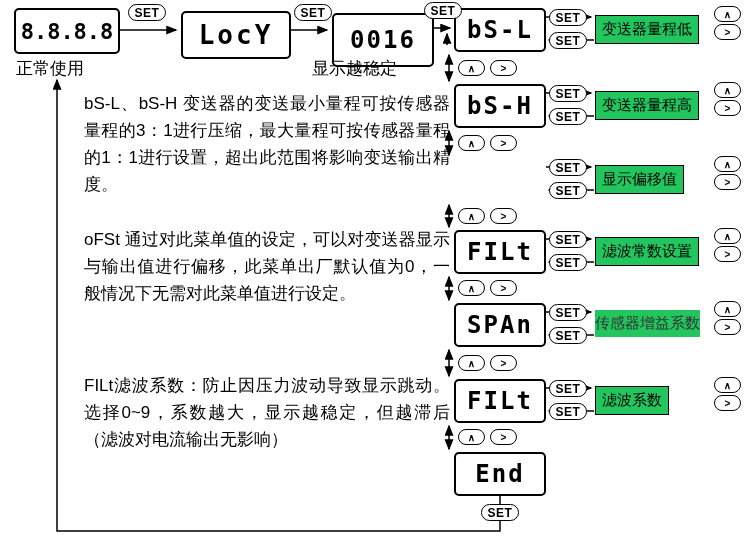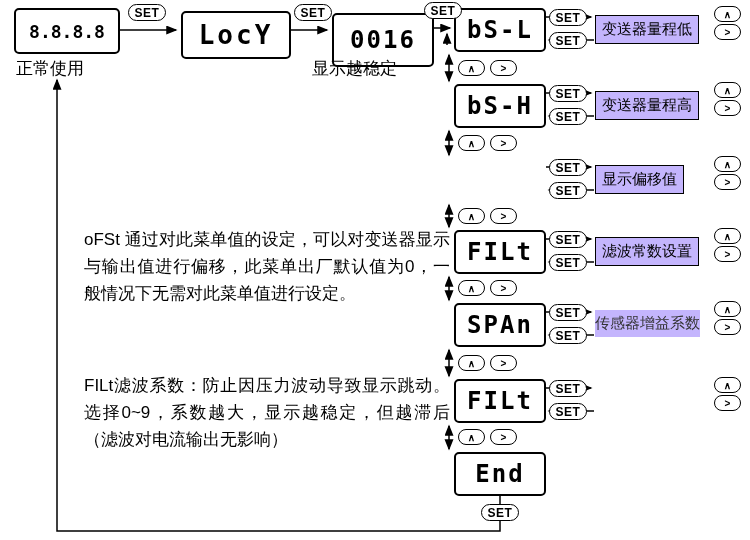--- a/index.html
+++ b/index.html
@@ -6,21 +6,21 @@
   .canvas{position:relative;width:750px;height:540px;background:#fff;overflow:hidden;
           font-family:"Liberation Sans",sans-serif;color:#000;}
   svg.wires{position:absolute;left:0;top:0;pointer-events:none;}
   .disp{position:absolute;width:92px;height:44px;border:2px solid #000;border-radius:5px;
         background:#fff;display:flex;align-items:center;justify-content:center;box-sizing:border-box;}
   .seg{font-family:"DejaVu Sans Mono",monospace;font-weight:bold;font-size:24px;letter-spacing:2px;white-space:nowrap;}
   .pill{position:absolute;border:1.5px solid #000;border-radius:10px;background:#fff;
         display:flex;align-items:center;justify-content:center;font-weight:bold;box-sizing:border-box;}
   .set{width:38px;height:17px;font-size:12px;letter-spacing:0.5px;}
   .mini{width:27px;height:16px;font-size:10px;}
-  .mlabel{position:absolute;border:1.6px solid #000;background:#c4b5fd;padding:4px 6px;
+  .mlabel{position:absolute;border:1.6px solid #000;background:#22c55e;padding:4px 6px;
           font-size:15px;white-space:nowrap;}
   .mlabel.noborder{border:none;color:#333;padding:4px 0;}
   .cap{position:absolute;font-size:17px;white-space:nowrap;}
   .note{position:absolute;width:366px;font-size:17px;line-height:27px;text-align:justify;}
 </style>
 </head>
 <body>
 
 <div class="canvas">
 
@@ -51,39 +51,40 @@
       <path d="M594,262 H549" marker-end="url(#ah)"></path>
       <path d="M546,312 H591" marker-end="url(#ah)"></path>
       <path d="M594,335 H549" marker-end="url(#ah)"></path>
       <path d="M546,388 H591" marker-end="url(#ah)"></path>
       <path d="M594,411 H549" marker-end="url(#ah)"></path>
       <path d="M500,496 V531 H57 V80" marker-end="url(#ah)"></path>
     </g>
   </svg>
 
   <div class="disp" style="left:14px;top:8px;width:106px;height:46px">
-    <span class="seg" style="font-size:18px;letter-spacing:0">8.8.8.8</span>
+    <span class="seg" style="font-size:22px;letter-spacing:0">8.8.8.8</span>
   </div>
   <div class="cap" style="left:16px;top:57px">正常使用</div>
 
   <div class="pill set" style="left:128px;top:4px">SET</div>
 
   <div class="disp" style="left:181px;top:11px;width:110px;height:48px">
     <span class="seg" style="font-size:26px;letter-spacing:3px">LocY</span>
   </div>
 
   <div class="pill set" style="left:294px;top:4px">SET</div>
 
   <div class="disp" style="left:332px;top:13px;width:102px;height:54px">
     <span class="seg">0016</span>
   </div>
   <div class="cap" style="left:312px;top:57px">显示越稳定</div>
 
   <div class="pill set" style="left:424px;top:2px;z-index:3">SET</div>
 
+  <div class="note" style="left:84px;top:90px">bS-L、bS-H  变送器的变送最小量程可按传感器量程的3：1进行压缩，最大量程可按传感器量程的1：1进行设置，超出此范围将影响变送输出精度。</div>
   <div class="note" style="left:84px;top:226px">oFSt  通过对此菜单值的设定，可以对变送器显示与输出值进行偏移，此菜单出厂默认值为0，一般情况下无需对此菜单值进行设定。</div>
   <div class="note" style="left:84px;top:372px">FILt滤波系数：防止因压力波动导致显示跳动。选择0~9，系数越大，显示越稳定，但越滞后（滤波对电流输出无影响）</div>
 
   <div class="disp" style="left:454px;top:8px">
     <span class="seg">bS-L</span>
   </div>
   <div class="pill set" style="left:549px;top:9px">SET</div>
   <div class="pill set" style="left:549px;top:32px">SET</div>
   <div class="mlabel" style="left:595px;top:15px">变送器量程低</div>
   <div class="pill mini" style="left:714px;top:6px">∧</div>
@@ -135,20 +136,21 @@
   <div class="pill mini" style="left:714px;top:319px">&gt;</div>
 
   <div class="pill mini" style="left:458px;top:355px">∧</div>
   <div class="pill mini" style="left:490px;top:355px">&gt;</div>
 
   <div class="disp" style="left:454px;top:379px">
     <span class="seg">FILt</span>
   </div>
   <div class="pill set" style="left:549px;top:380px">SET</div>
   <div class="pill set" style="left:549px;top:403px">SET</div>
+  <div class="mlabel" style="left:595px;top:386px">滤波系数</div>
   <div class="pill mini" style="left:714px;top:377px">∧</div>
   <div class="pill mini" style="left:714px;top:395px">&gt;</div>
 
   <div class="pill mini" style="left:458px;top:429px">∧</div>
   <div class="pill mini" style="left:490px;top:429px">&gt;</div>
 
   <div class="disp" style="left:454px;top:452px">
     <span class="seg">End</span>
   </div>
 

